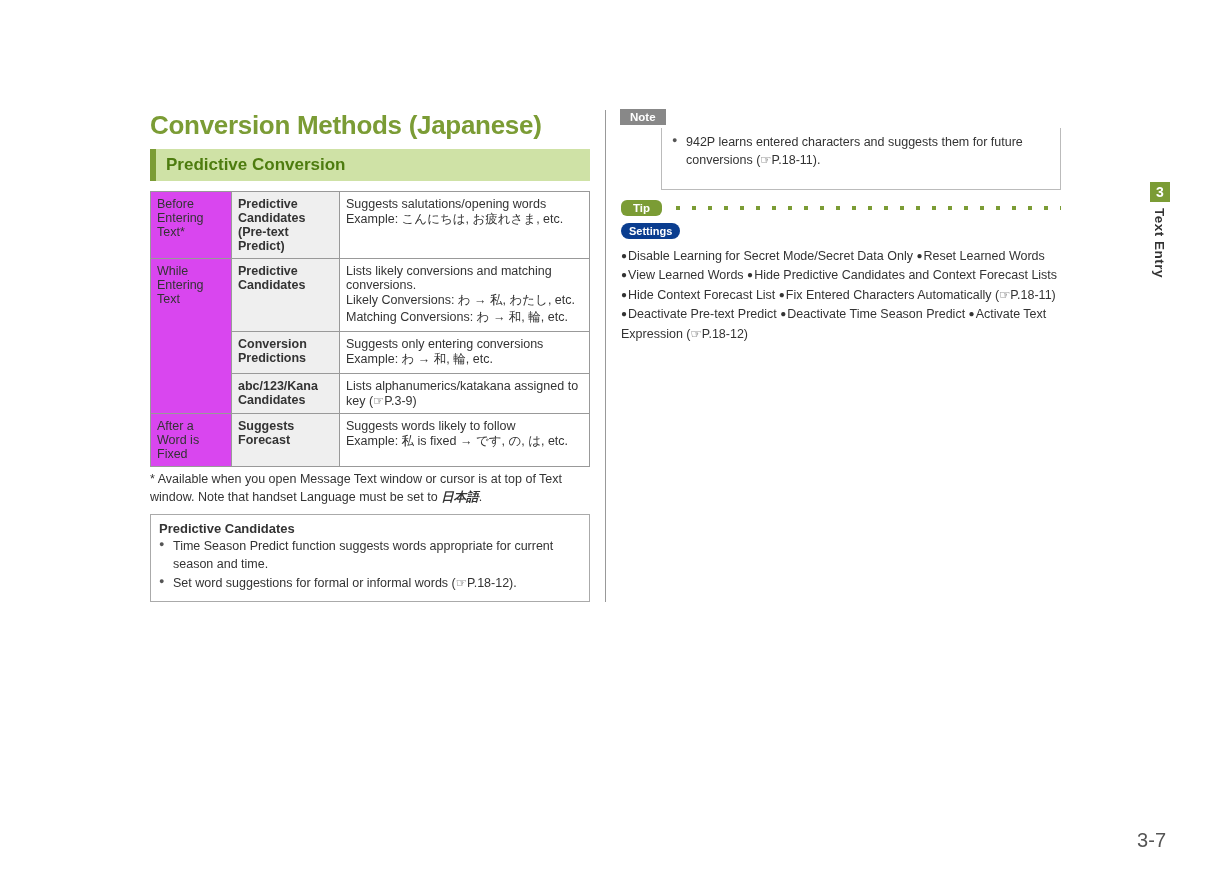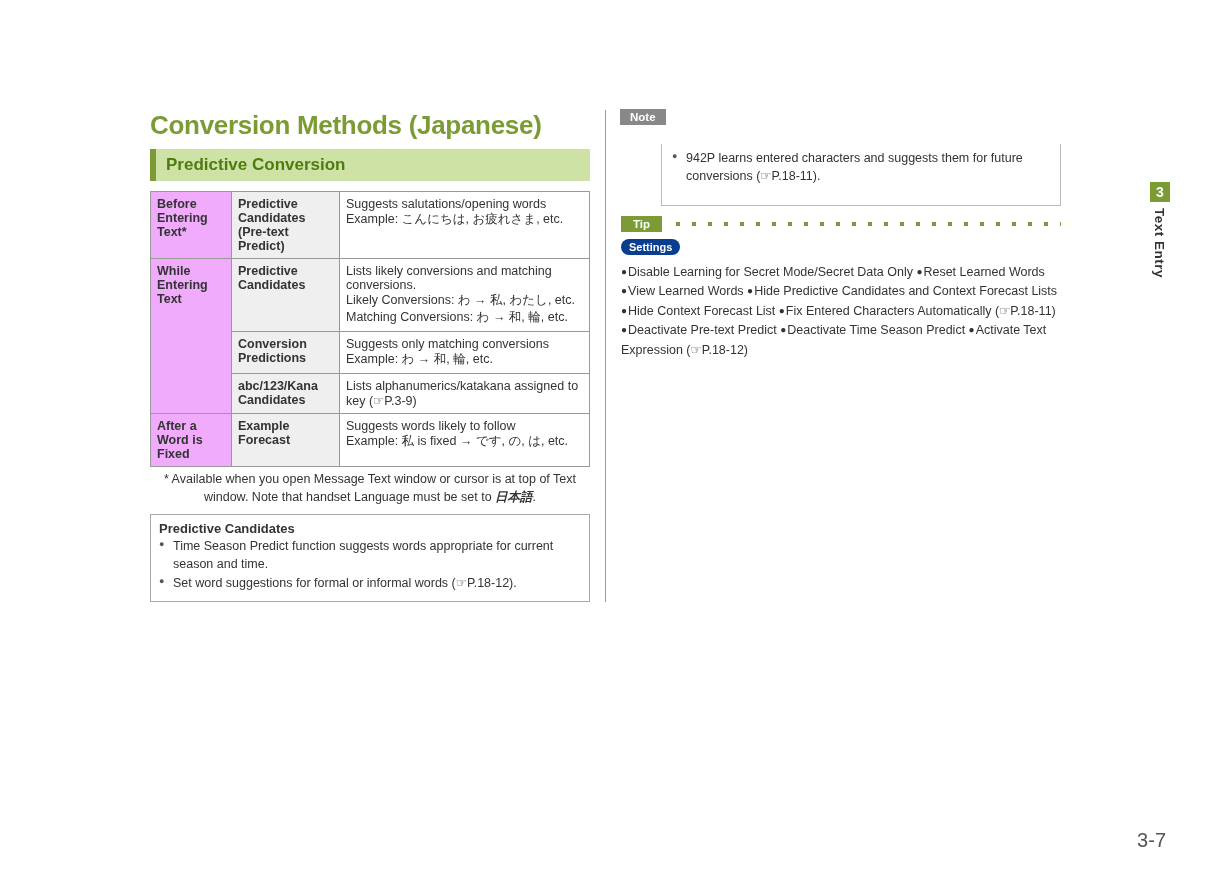--- a/index.html
+++ b/index.html
@@ -59,34 +59,33 @@
     border-collapse: collapse;
     font-size: 12.5px;
   }
   table.grid td, table.grid th {
     border: 1px solid #999;
     padding: 5px 6px;
     vertical-align: top;
     text-align: left;
   }
   table.grid .rowhdr {
-    background: #f0abfc;
-    font-weight: bold;
+    background: #d946ef;
+    font-weight: normal;
     width: 68px;
   }
   table.grid .subhdr {
     background: #efefef;
     font-weight: bold;
     width: 95px;
   }
   .footnote {
     font-size: 12.5px;
     line-height: 1.4;
     margin-top: 4px;
-    text-align: center;
   }
   .bullets { margin-top: 4px; }
   .bullets li, ul.plain li {
     list-style: none;
     position: relative;
     padding-left: 14px;
     margin-bottom: 2px;
     line-height: 1.4;
     font-size: 12.5px;
   }
@@ -124,36 +123,36 @@
   .note-tag {
     display: inline-block;
     background: #888;
     color: #fff;
     font-size: 11.5px;
     font-weight: bold;
     padding: 2px 10px;
     position: relative;
     top: -1px;
     left: -1px;
-    margin-bottom: 18px;
+    margin-bottom: 2px;
   }
   .note-wrap { margin-top: 0; }
   .tip-row {
     display: flex;
     align-items: center;
     margin-top: 10px;
     gap: 8px;
   }
   .tip-tag {
     background: #7b9c35;
     color: #fff;
     font-size: 11.5px;
     font-weight: bold;
     padding: 2px 12px;
-    border-radius: 0;
+    border-radius: 6px;
   }
   .dots {
     flex: 1;
     height: 6px;
     background-image: radial-gradient(circle, #7b9c35 2.3px, transparent 2.4px);
     background-size: 16px 6px;
     background-repeat: repeat-x;
     background-position: left center;
   }
   .settings-row {
@@ -241,31 +240,31 @@
         <td class="subhdr">Predictive Candidates</td>
         <td>
           <span>Lists likely conversions and matching conversions.</span><br>
           <span class="jp">Likely Conversions: わ → 私, わたし, etc.</span><br>
           <span class="jp">Matching Conversions: わ → 和, 輪, etc.</span>
         </td>
       </tr>
       <tr>
         <td class="subhdr">Conversion Predictions</td>
         <td>
-          <span>Suggests only matching conversions</span><br>
+          <span>Suggests only entering conversions</span><br>
           <span class="jp">Example: わ → 和, 輪, etc.</span>
         </td>
       </tr>
       <tr>
         <td class="subhdr">abc/123/Kana Candidates</td>
         <td>Lists alphanumerics/katakana assigned to key (☞P.3-9)</td>
       </tr>
       <tr>
         <td class="rowhdr">After a Word is Fixed</td>
-        <td class="subhdr">Example Forecast</td>
+        <td class="subhdr">Suggests Forecast</td>
         <td>
           <span>Suggests words likely to follow</span><br>
           <span class="jp">Example: 私 is fixed → です, の, は, etc.</span>
         </td>
       </tr>
     </tbody>
       </table>
 
     <div class="footnote">
       <span>* Available when you open Message Text window or cursor is at top of Text window. Note that handset Language must be set to </span><span class="bolditalic jp">日本語</span><span>.</span>

